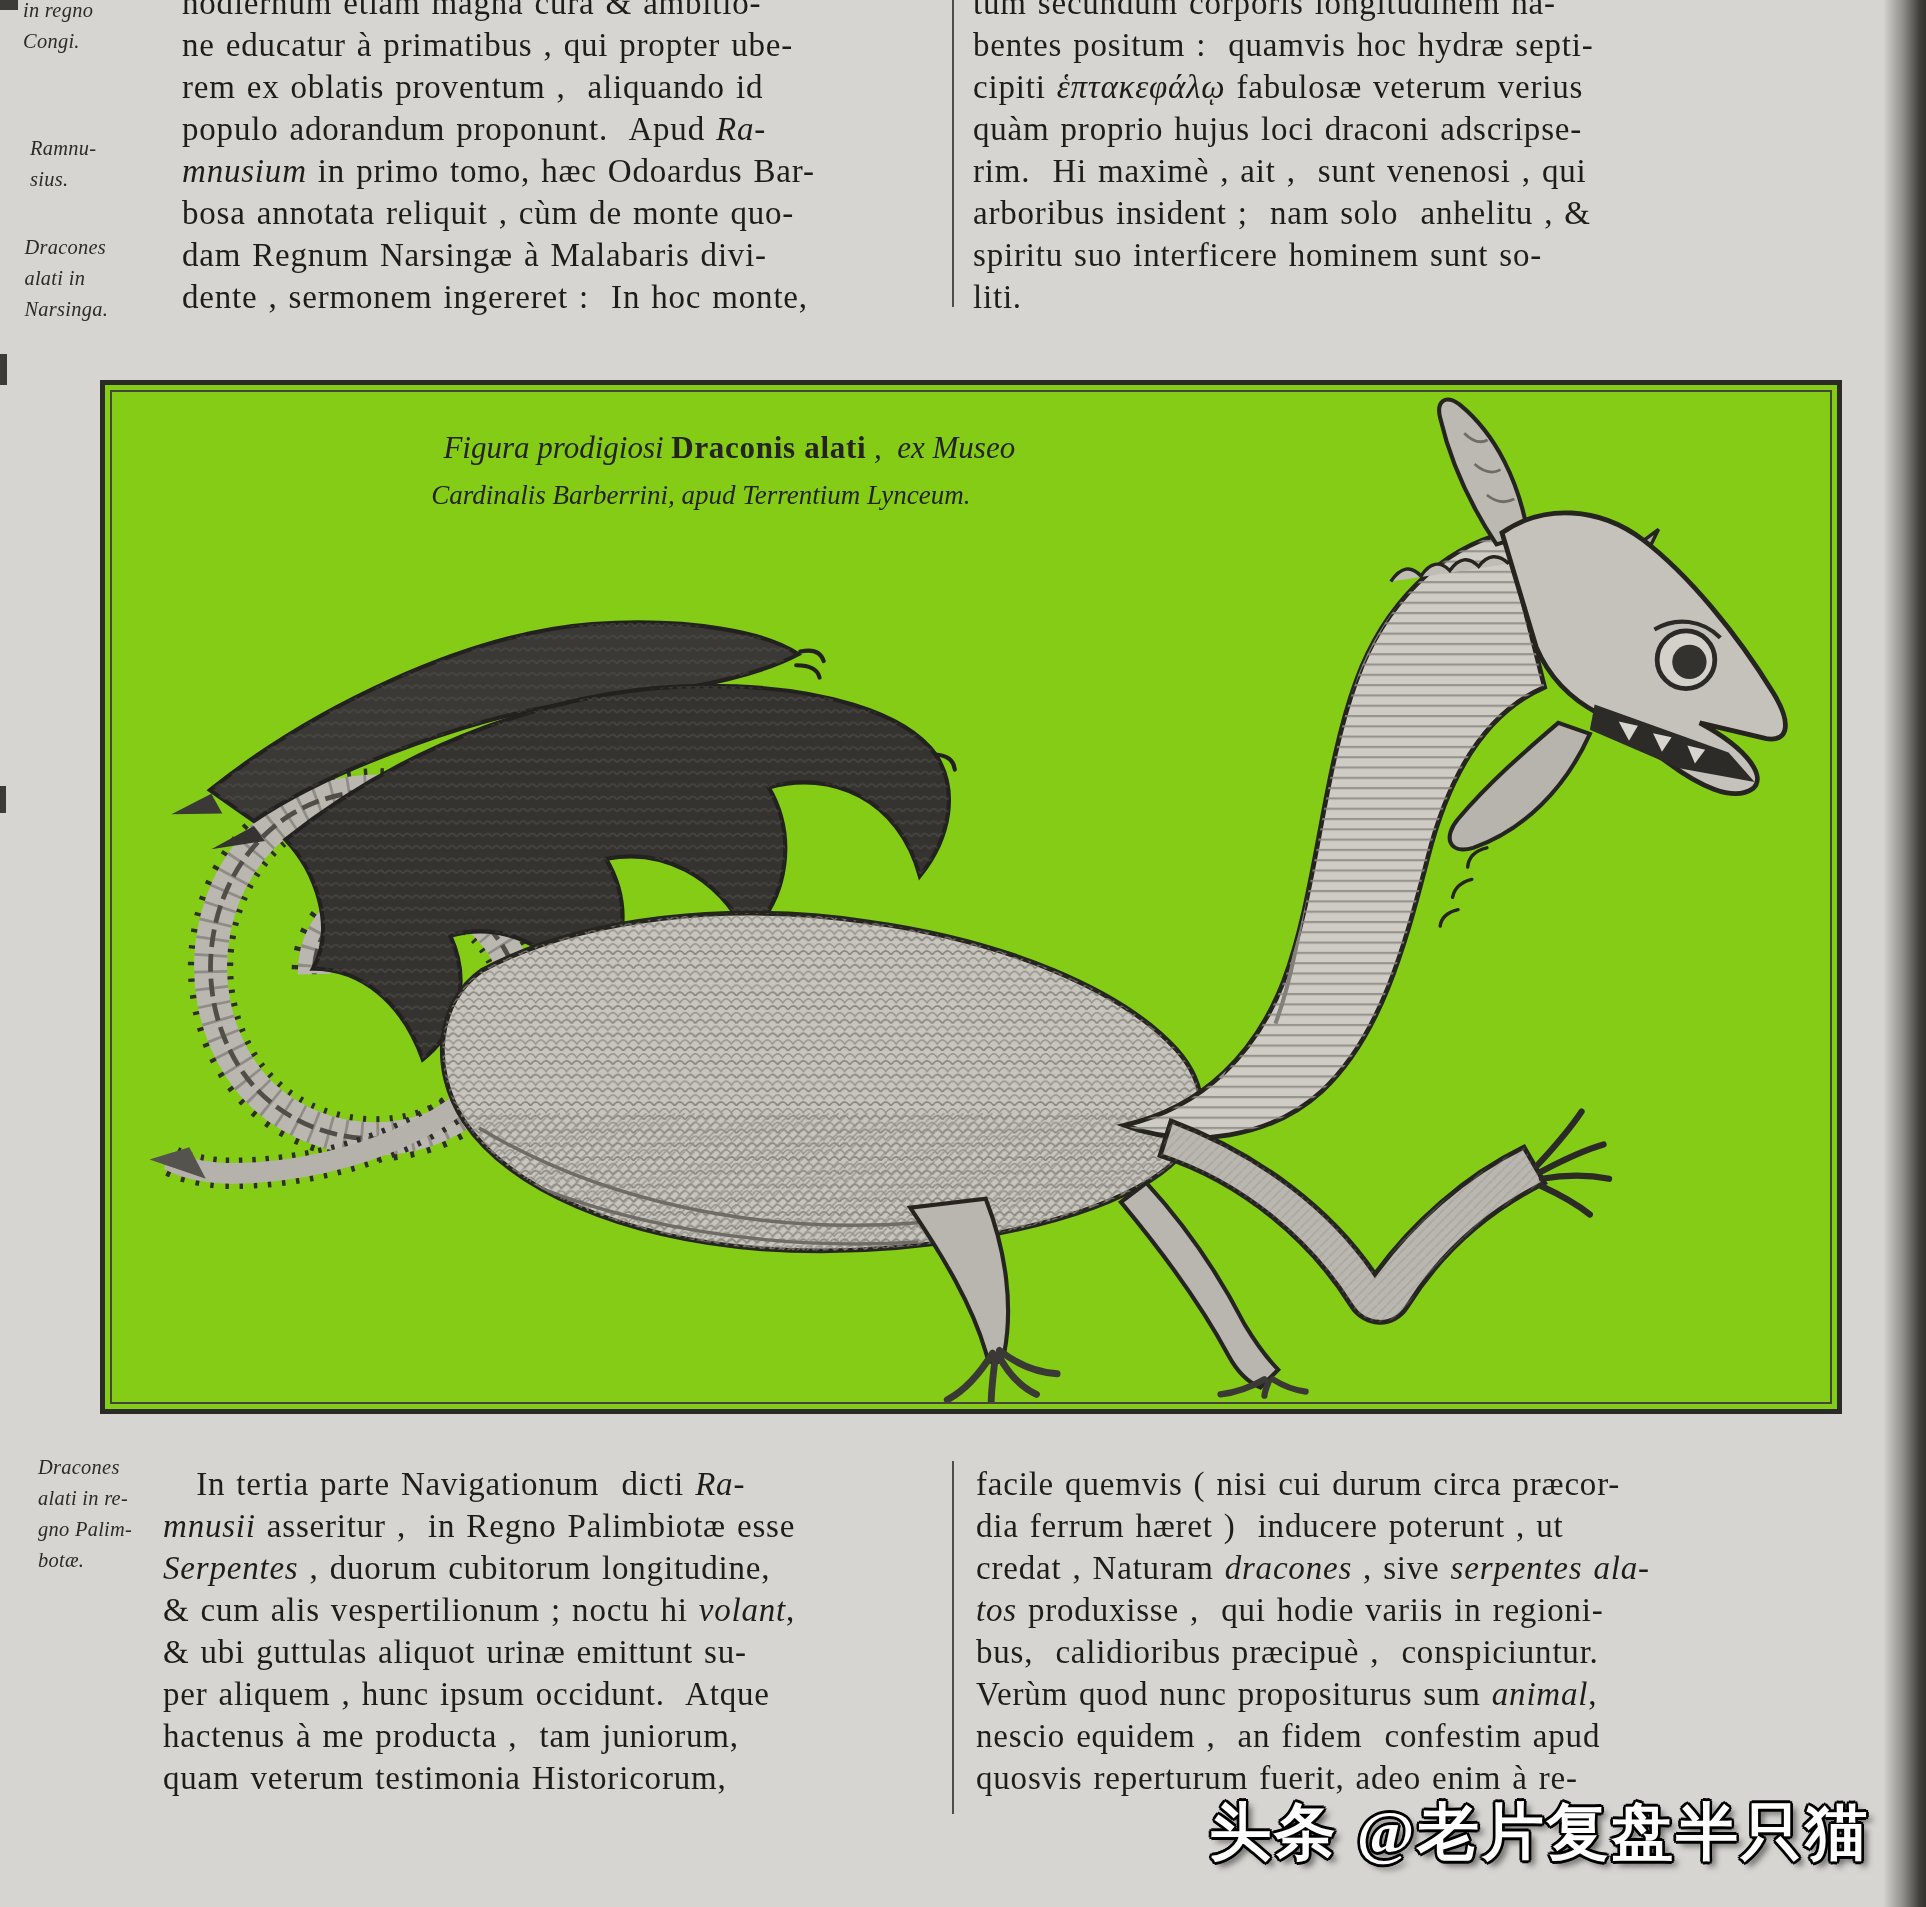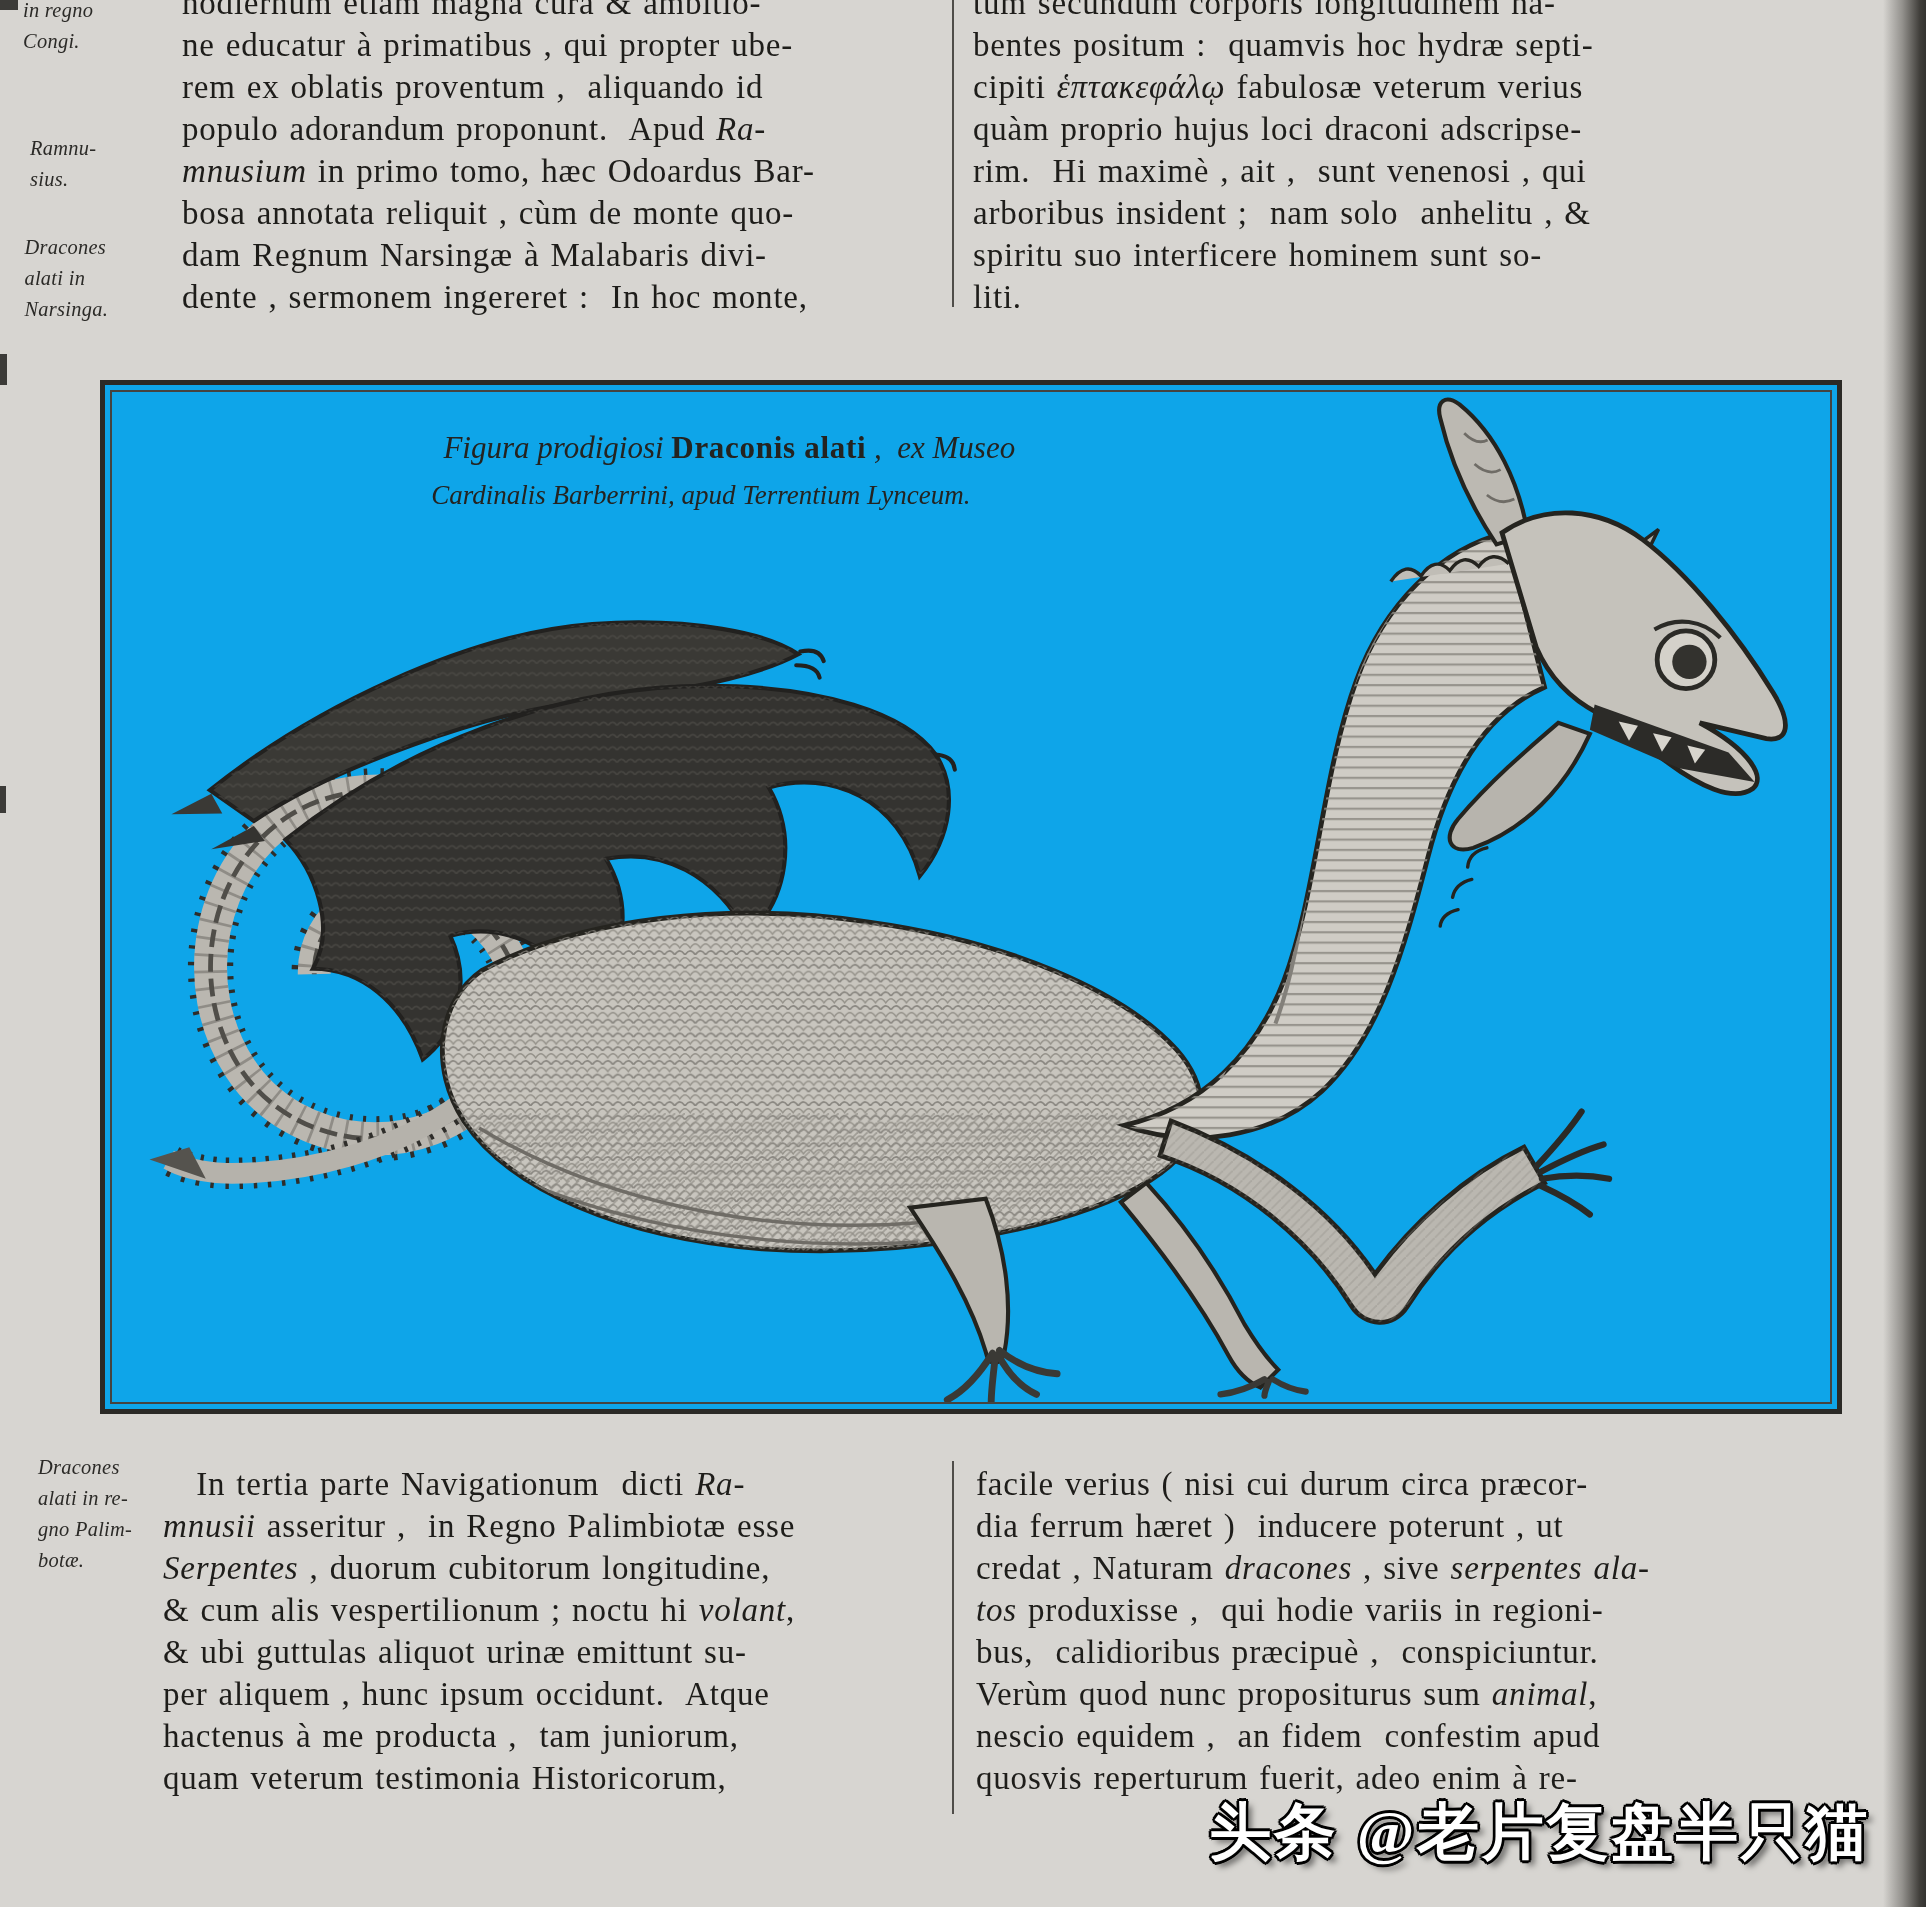--- a/index.html
+++ b/index.html
@@ -21,21 +21,21 @@
   .divider-bottom{left:952px;top:1461px;height:353px;}
   
   .mnote{position:absolute;font-style:italic;font-size:20.4px;line-height:31px;color:#2b2a27;letter-spacing:0.3px;}
   .mnote-1{left:23px;top:-5.4px;}
   .mnote-2{left:30px;top:133px;}
   .mnote-3{left:24.4px;top:232px;}
   .mnote-4{left:38px;top:1452px;}
   
   .figure-frame{
     position:absolute;left:100px;top:380px;width:1742px;height:1034px;
-    border:5.4px solid #2b2a26;background:#0ea5e9;box-sizing:border-box;
+    border:5.4px solid #2b2a26;background:#84cc16;box-sizing:border-box;
   }
   .figure-inner{
     position:absolute;left:5.4px;top:5.4px;right:5.4px;bottom:5.4px;
     border:2px solid #45433f;box-sizing:border-box;overflow:hidden;
   }
   .figure-caption{position:absolute;left:331px;top:35px;color:#242320;}
   .figure-caption .tline{white-space:pre;}
   .figure-caption .tline:nth-child(1){font-size:31px;line-height:41px;font-style:italic;}
   .figure-caption .tline:nth-child(1) span:not(.it){font-style:normal;font-weight:bold;letter-spacing:0.7px;}
   .figure-caption .tline:nth-child(2){font-size:27px;line-height:38px;font-style:italic;margin-left:-12.2px;margin-top:8px;}
@@ -223,21 +223,21 @@
       <div class="tline"><span>   In tertia parte Navigationum  dicti </span><span class="it">Ra-</span></div>
       <div class="tline"><span class="it">mnusii</span><span> asseritur ,  in Regno Palimbiotæ esse</span></div>
       <div class="tline"><span class="it">Serpentes</span><span> , duorum cubitorum longitudine,</span></div>
       <div class="tline"><span>&amp; cum alis vespertilionum ; noctu hi </span><span class="it">volant</span><span>,</span></div>
       <div class="tline">&amp; ubi guttulas aliquot urinæ emittunt su-</div>
       <div class="tline">per aliquem , hunc ipsum occidunt.  Atque</div>
       <div class="tline">hactenus à me producta ,  tam juniorum,</div>
       <div class="tline">quam veterum testimonia Historicorum,</div>
     </div>
   <div class="col col-bot-right">
-      <div class="tline">facile verius ( nisi cui durum circa præcor-</div>
+      <div class="tline">facile quemvis ( nisi cui durum circa præcor-</div>
       <div class="tline">dia ferrum hæret )  inducere poterunt , ut</div>
       <div class="tline"><span>credat , Naturam </span><span class="it">dracones</span><span> , sive </span><span class="it">serpentes ala-</span></div>
       <div class="tline"><span class="it">tos</span><span> produxisse ,  qui hodie variis in regioni-</span></div>
       <div class="tline">bus,  calidioribus præcipuè ,  conspiciuntur.</div>
       <div class="tline"><span>Verùm quod nunc propositurus sum </span><span class="it">animal</span><span>,</span></div>
       <div class="tline">nescio equidem ,  an fidem  confestim apud</div>
       <div class="tline">quosvis reperturum fuerit, adeo enim à re-</div>
     </div>
   <div class="divider divider-bottom"></div>
 

